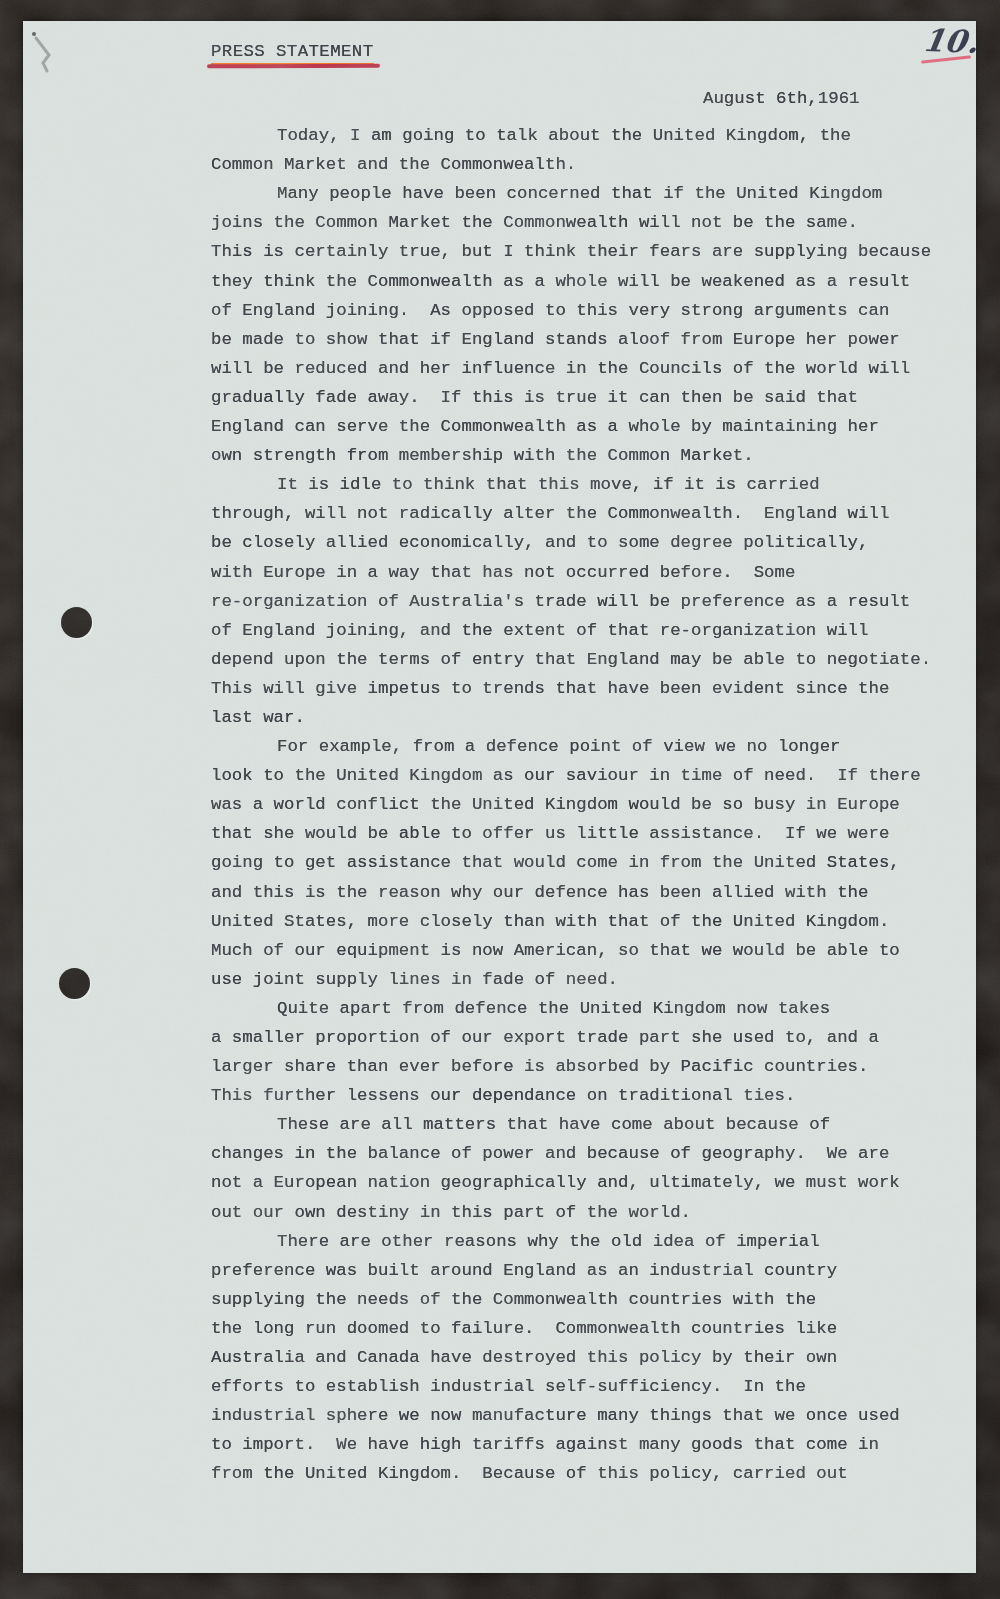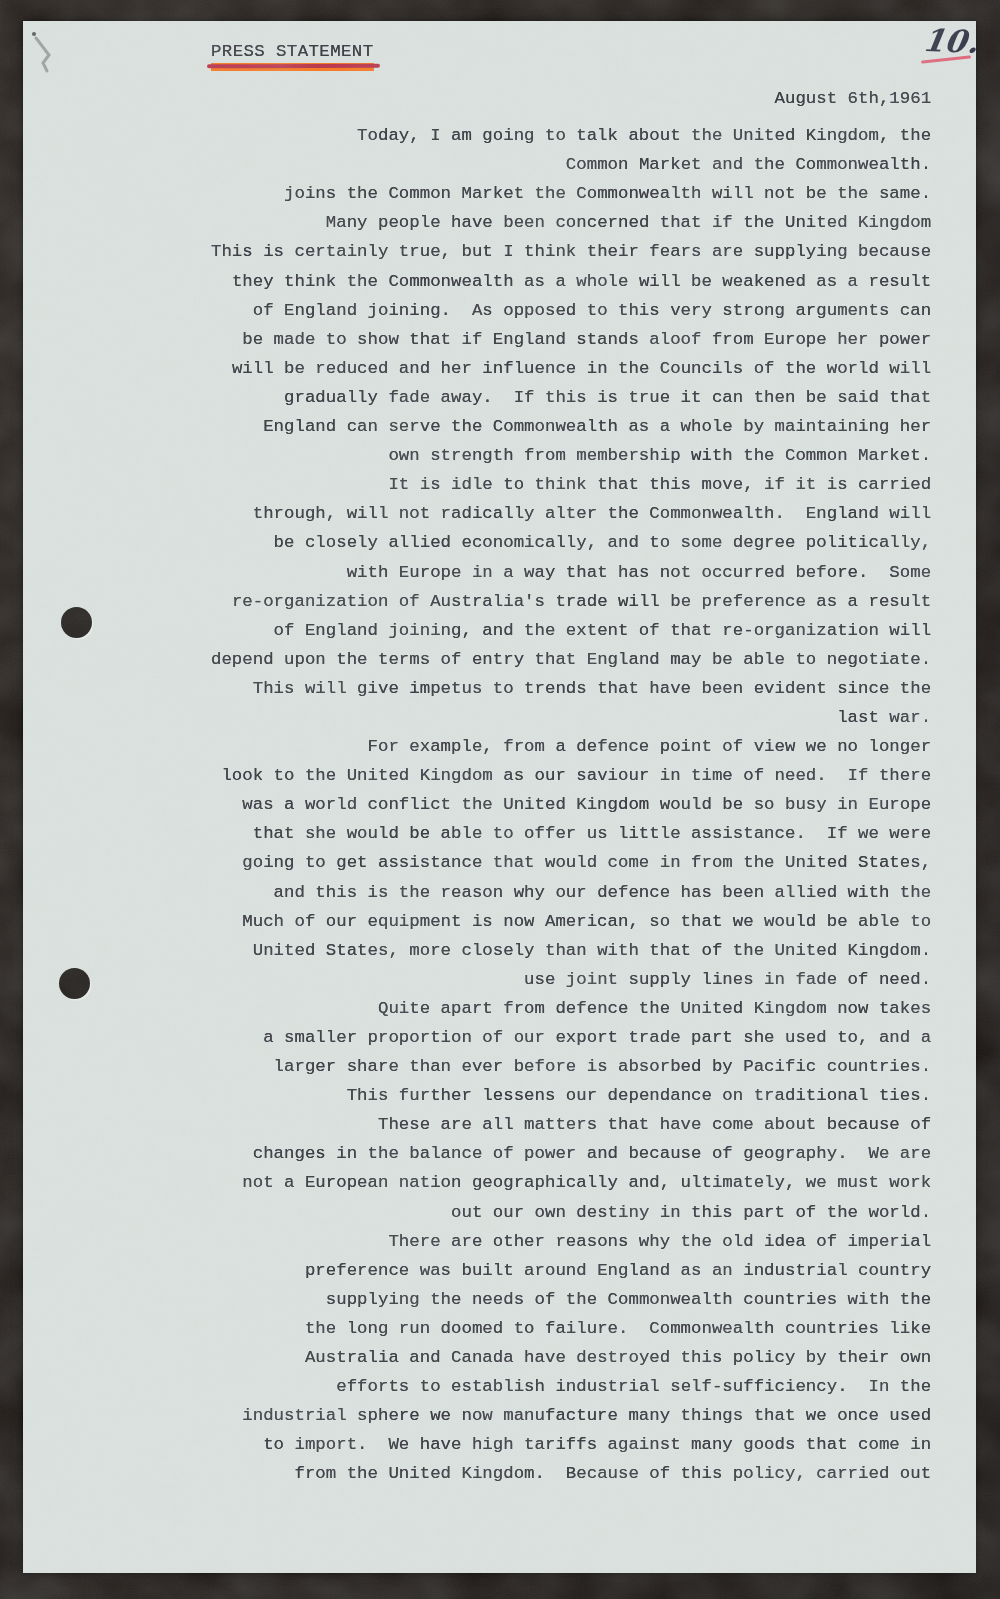--- a/index.html
+++ b/index.html
@@ -32,21 +32,21 @@
     color: #32323a;
     text-shadow: 0 0 0.5px rgba(44,44,52,0.85);
   }
   .doc-header {
     position: absolute;
     left: 188px;
     top: 21px;
     font-size: 17.4px;
     letter-spacing: 0.4px;
     white-space: pre;
-    border-bottom: 8px solid #f97316;
+    border-bottom: 4px solid #f97316;
     padding-bottom: 2px;
   }
   .red-underline {
     position: absolute;
     left: 184px;
     top: 43px;
     width: 173px;
     height: 3.5px;
     background: #b92b43;
     border-radius: 2px;
@@ -85,21 +85,20 @@
     position: absolute;
     left: 4px;
     top: 4px;
   }
   .doc-body {
     position: absolute;
     left: 188px;
     top: 63px;
     font-size: 17.4px;
     line-height: 29.1px;
-    text-align: right;
   }
   .date-line {
     white-space: pre;
     margin-left: 492px;
     margin-bottom: 8px;
   }
   .line {
     white-space: pre;
   }
   .line.first {
@@ -133,22 +132,22 @@
   <div class="page-number-underline"></div>
 
   <div class="hole hole-top"></div>
   <div class="hole hole-bottom"></div>
 
   <div class="doc-body typed">
     <div class="date-line">August 6th,1961</div>
     <div id="body-lines">
         <div class="line first">Today, I am going to talk about the United Kingdom, the</div>
         <div class="line">Common Market and the Commonwealth.</div>
+        <div class="line first">Many people have been concerned that if the United Kingdom</div>
         <div class="line">joins the Common Market the Commonwealth will not be the same.</div>
-        <div class="line first">Many people have been concerned that if the United Kingdom</div>
         <div class="line">This is certainly true, but I think their fears are supplying because</div>
         <div class="line">they think the Commonwealth as a whole will be weakened as a result</div>
         <div class="line">of England joining.  As opposed to this very strong arguments can</div>
         <div class="line">be made to show that if England stands aloof from Europe her power</div>
         <div class="line">will be reduced and her influence in the Councils of the world will</div>
         <div class="line">gradually fade away.  If this is true it can then be said that</div>
         <div class="line">England can serve the Commonwealth as a whole by maintaining her</div>
         <div class="line">own strength from membership with the Common Market.</div>
         <div class="line first">It is idle to think that this move, if it is carried</div>
         <div class="line">through, will not radically alter the Commonwealth.  England will</div>
@@ -158,22 +157,22 @@
         <div class="line">of England joining, and the extent of that re-organization will</div>
         <div class="line">depend upon the terms of entry that England may be able to negotiate.</div>
         <div class="line">This will give impetus to trends that have been evident since the</div>
         <div class="line">last war.</div>
         <div class="line first">For example, from a defence point of view we no longer</div>
         <div class="line">look to the United Kingdom as our saviour in time of need.  If there</div>
         <div class="line">was a world conflict the United Kingdom would be so busy in Europe</div>
         <div class="line">that she would be able to offer us little assistance.  If we were</div>
         <div class="line">going to get assistance that would come in from the United States,</div>
         <div class="line">and this is the reason why our defence has been allied with the</div>
+        <div class="line">United States, more closely than with that of the United Kingdom.</div>
         <div class="line">Much of our equipment is now American, so that we would be able to</div>
-        <div class="line">United States, more closely than with that of the United Kingdom.</div>
         <div class="line">use joint supply lines in fade of need.</div>
         <div class="line first">Quite apart from defence the United Kingdom now takes</div>
         <div class="line">a smaller proportion of our export trade part she used to, and a</div>
         <div class="line">larger share than ever before is absorbed by Pacific countries.</div>
         <div class="line">This further lessens our dependance on traditional ties.</div>
         <div class="line first">These are all matters that have come about because of</div>
         <div class="line">changes in the balance of power and because of geography.  We are</div>
         <div class="line">not a European nation geographically and, ultimately, we must work</div>
         <div class="line">out our own destiny in this part of the world.</div>
         <div class="line first">There are other reasons why the old idea of imperial</div>

